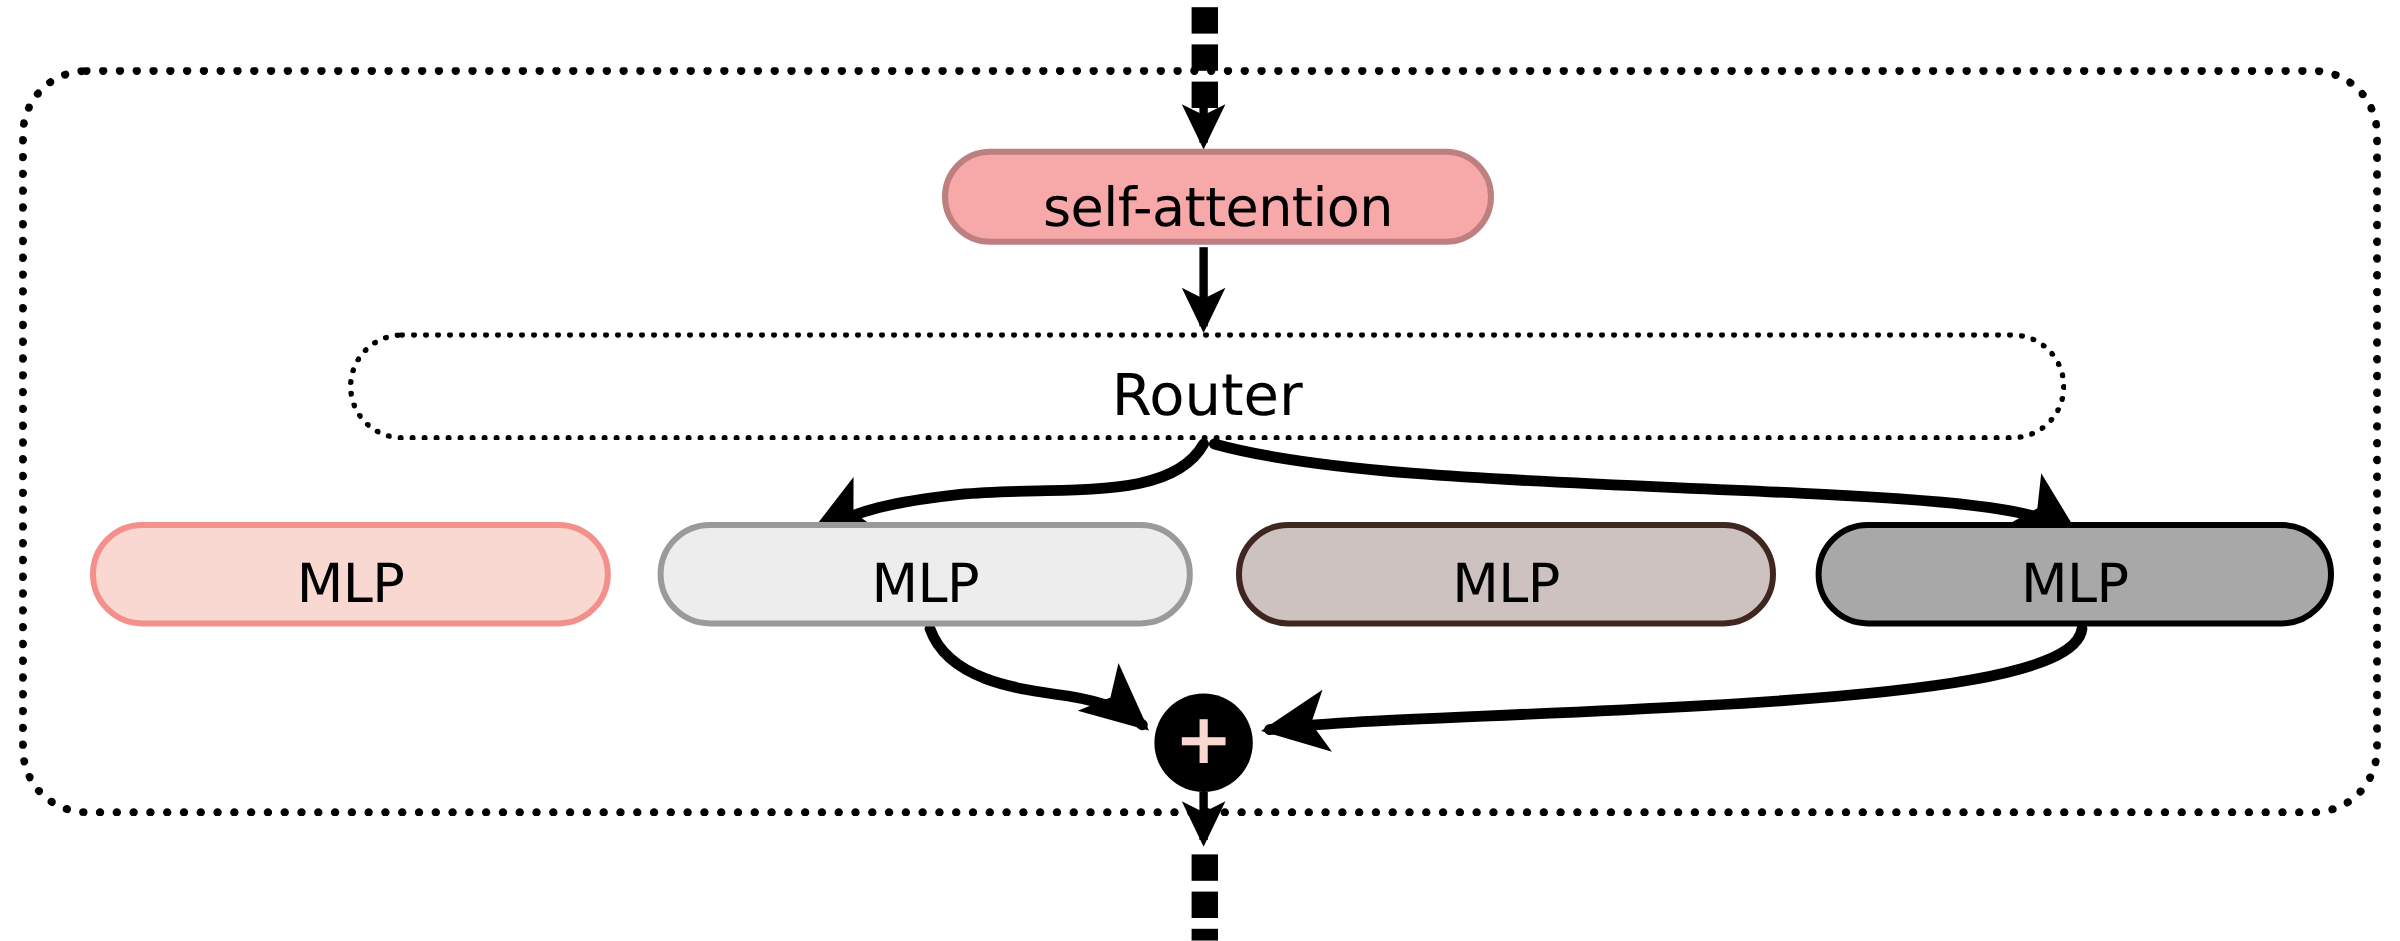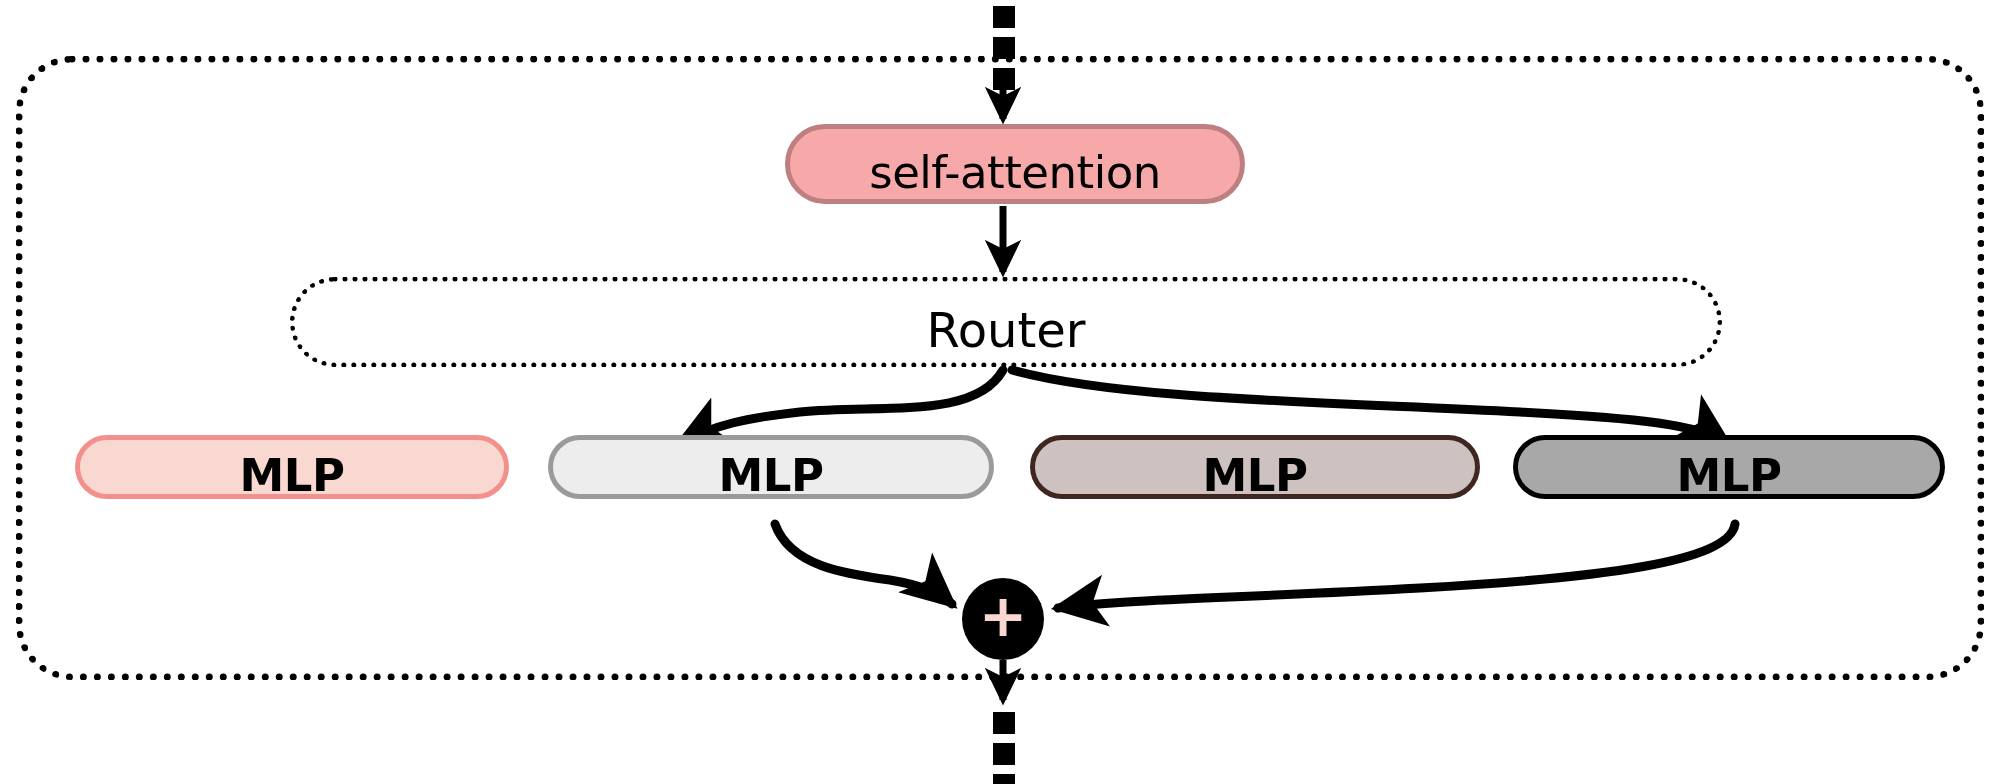--- a/index.html
+++ b/index.html
@@ -73,24 +73,23 @@
   }
   #router-box .node-label {
     font-size: 48px;
     font-weight: 400;
     letter-spacing: 0px;
   }
 
   
   .mlp {
     top: 435px;
-    height: 64px;
+    height: 87px;
     border-radius: 44px;
     border-width: 5px;
-    font-weight: bold;
   }
   .mlp .node-label {
     font-size: 45px;
     letter-spacing: -0.5px;
   }
   #mlp-0 { left: 75px;   width: 434px; }
   #mlp-1 { left: 548px;  width: 446px; }
   #mlp-2 { left: 1030px; width: 450px; }
   #mlp-3 { left: 1513px; width: 432px; }
 

